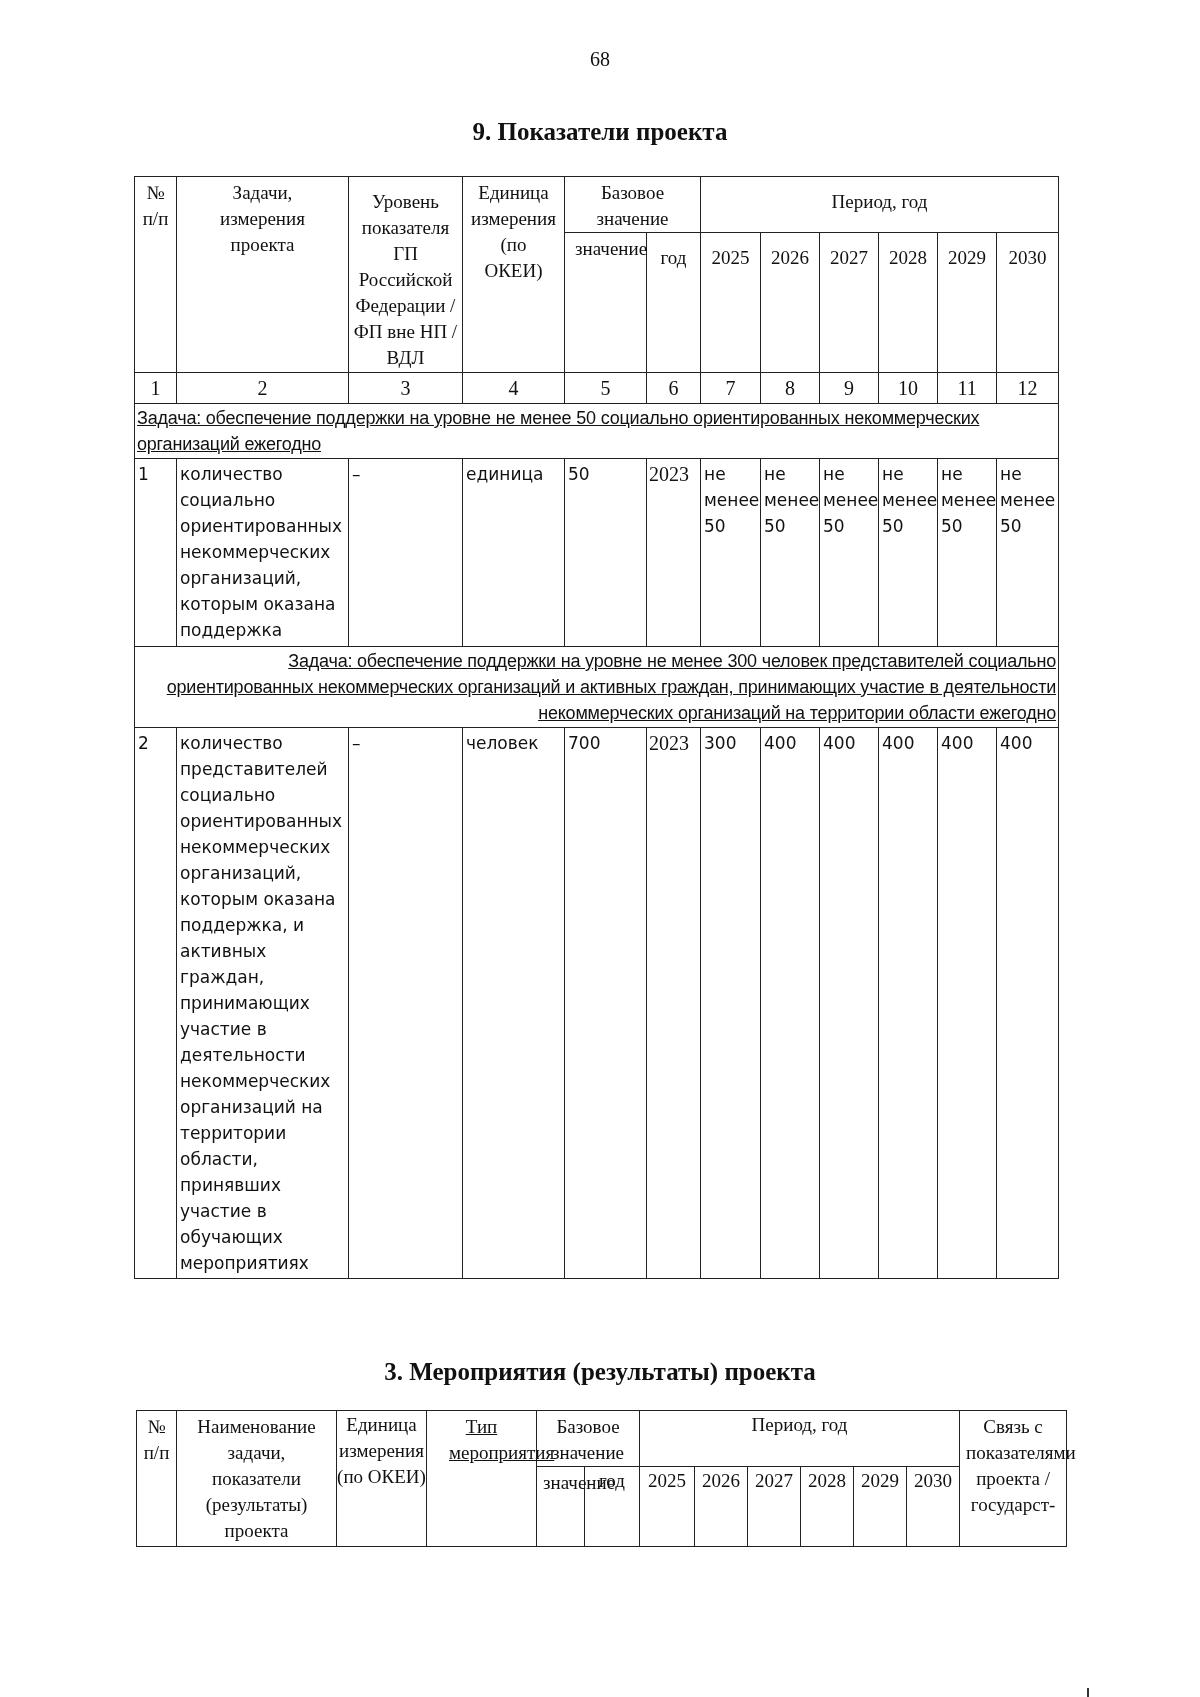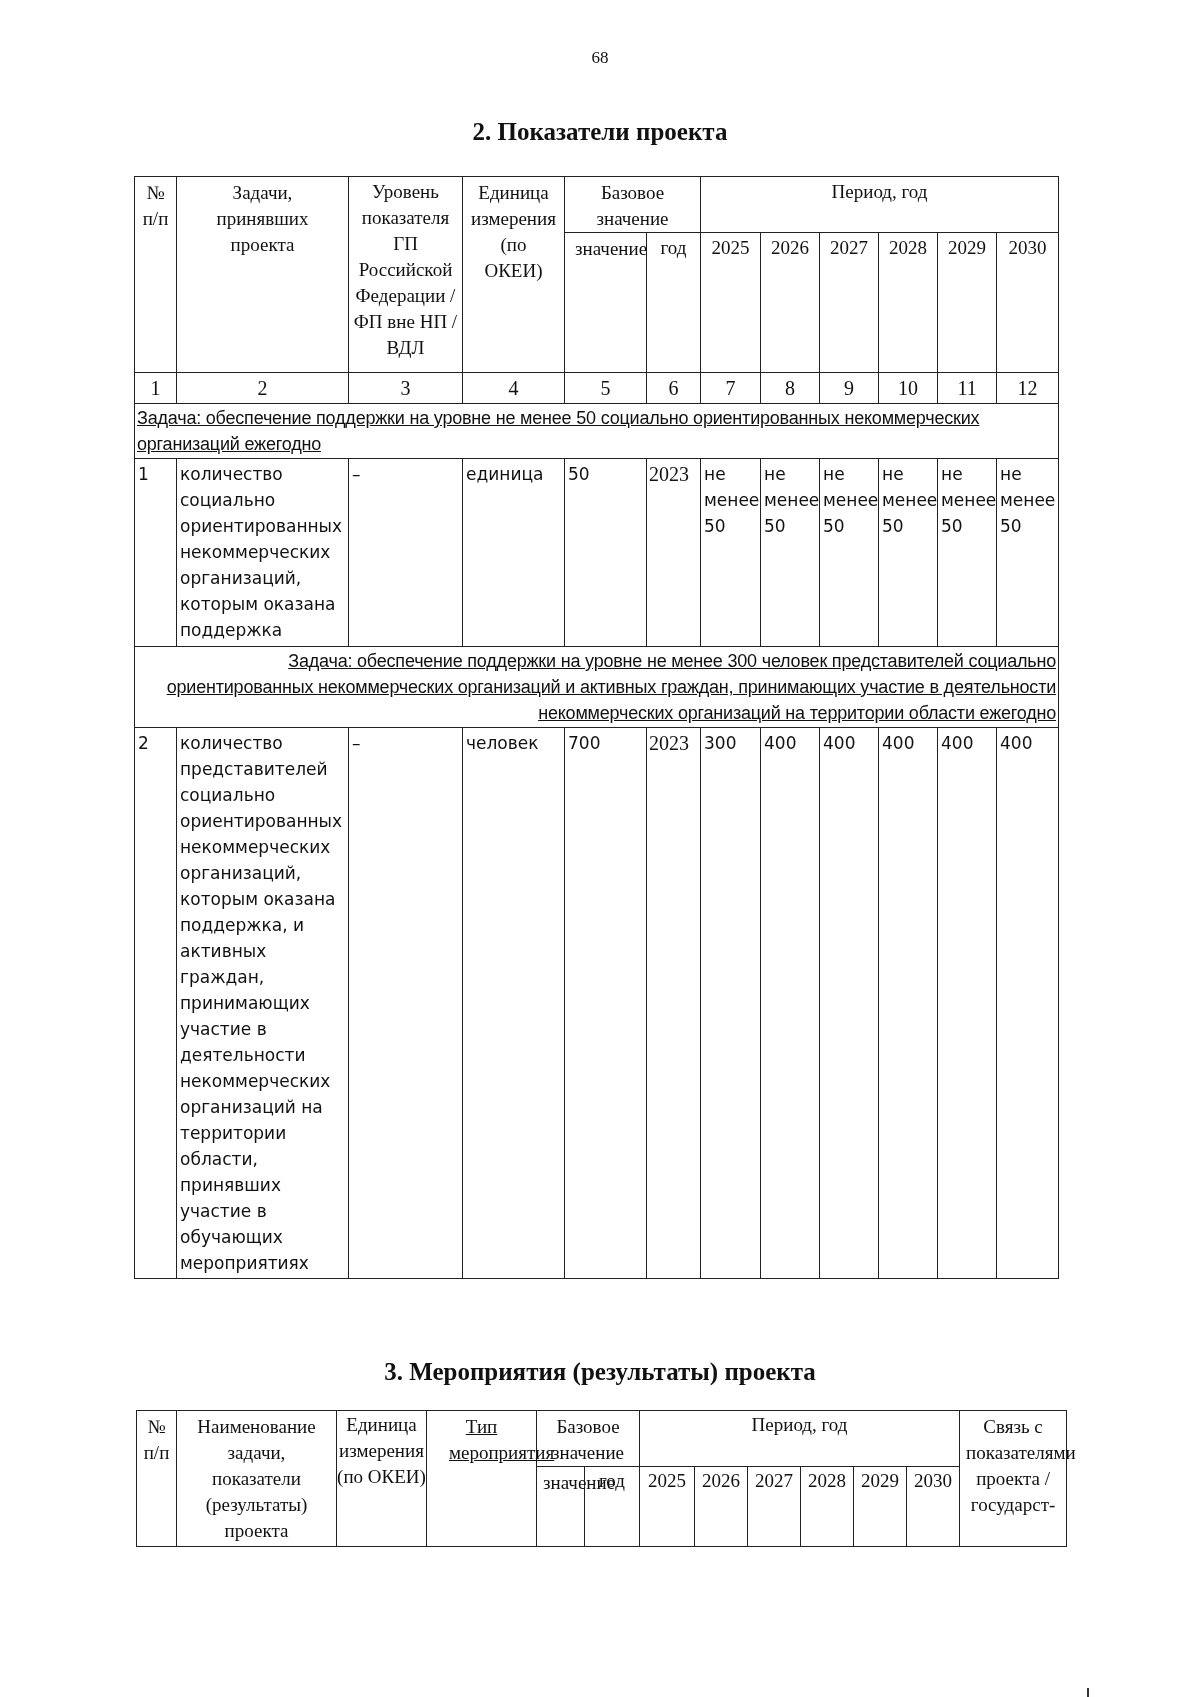--- a/index.html
+++ b/index.html
@@ -1,57 +1,57 @@
 <!DOCTYPE html>
 <html><head>
 <meta charset="utf-8">
 <style>
   html, body { margin: 0; padding: 0; background: #ffffff; }
   body {
     width: 1200px; height: 1697px; position: relative; overflow: hidden;
     font-family: "Liberation Serif", "DejaVu Serif", serif; color: #111;
   }
-  .page-num { position: absolute; top: 48px; left: 0; width: 1200px; text-align: center; font-size: 17px; }
+  .page-num { position: absolute; top: 48px; left: 0; width: 1200px; text-align: center; font-size: 20px; }
   .h2 { position: absolute; left: 0; width: 1200px; text-align: center; font-weight: bold; font-size: 25px; }
   table { border-collapse: collapse; position: absolute; table-layout: fixed; }
   td, th { border: 1.5px solid #222; padding: 0; font-weight: normal; vertical-align: top; }
-  .hd th { text-align: center; font-size: 19px; line-height: 26px; padding-top: 2px; }
+  .hd th { text-align: center; font-size: 19px; line-height: 26px; padding-top: 12px; }
   .num-row td { text-align: center; font-size: 20px; height: 30px; line-height: 30px; }
   .task td { font-family: "Liberation Sans", "DejaVu Sans", sans-serif; font-size: 18px; line-height: 26px; padding: 1px 2px; letter-spacing: -0.2px; text-decoration: underline; }
   .body td { font-family: "DejaVu Sans", "Liberation Sans", sans-serif; font-size: 17px; line-height: 26px; padding: 2px 3px; }
   .body td.yr { font-family: "Liberation Serif", "DejaVu Serif", serif; font-size: 20px; padding: 2px 2px; }
   .t3 th { font-size: 19px; line-height: 26px; text-align: center; padding-top: 1px; }
   .mark { position: absolute; left: 1087px; top: 1688px; width: 2px; height: 9px; background: #333; }
 </style>
 </head>
 <body>
 
 <div class="page-num">68</div>
 
-<div class="h2" style="top:118px;">2. Показатели проекта</div>
+<div class="h2" style="top:118px;">9. Показатели проекта</div>
 
 <table style="left:134px; top:176px; width:924px;">
   <colgroup>
     <col style="width:42px">
       <col style="width:172px">
       <col style="width:114px">
       <col style="width:102px">
     <col style="width:82px">
       <col style="width:54px">
     <col style="width:60px">
       <col style="width:59px">
       <col style="width:59px">
       <col style="width:59px">
       <col style="width:59px">
       <col style="width:62px">
   </colgroup>
   <tbody>
       <tr class="hd" style="height:43px;">
     <th rowspan="2" style="padding:3px 6px 0;">№ п/п</th>
-    <th rowspan="2" style="padding:3px 14px 0;">Задачи, принявших проекта</th>
+    <th rowspan="2" style="padding:3px 14px 0;">Задачи, измерения проекта</th>
     <th rowspan="2">Уровень показателя ГП Российской Федерации / ФП вне НП / ВДЛ</th>
     <th rowspan="2" style="padding:3px 8px 0;">Единица измерения (по ОКЕИ)</th>
     <th colspan="2" style="padding:3px 14px 0;">Базовое значение</th>
     <th colspan="6">Период, год</th>
   </tr>
   <tr class="hd" style="height:140px;">
     <th style="padding:3px 10px 0;">значение</th>
     <th>год</th>
     <th>2025</th>
     <th>2026</th>

